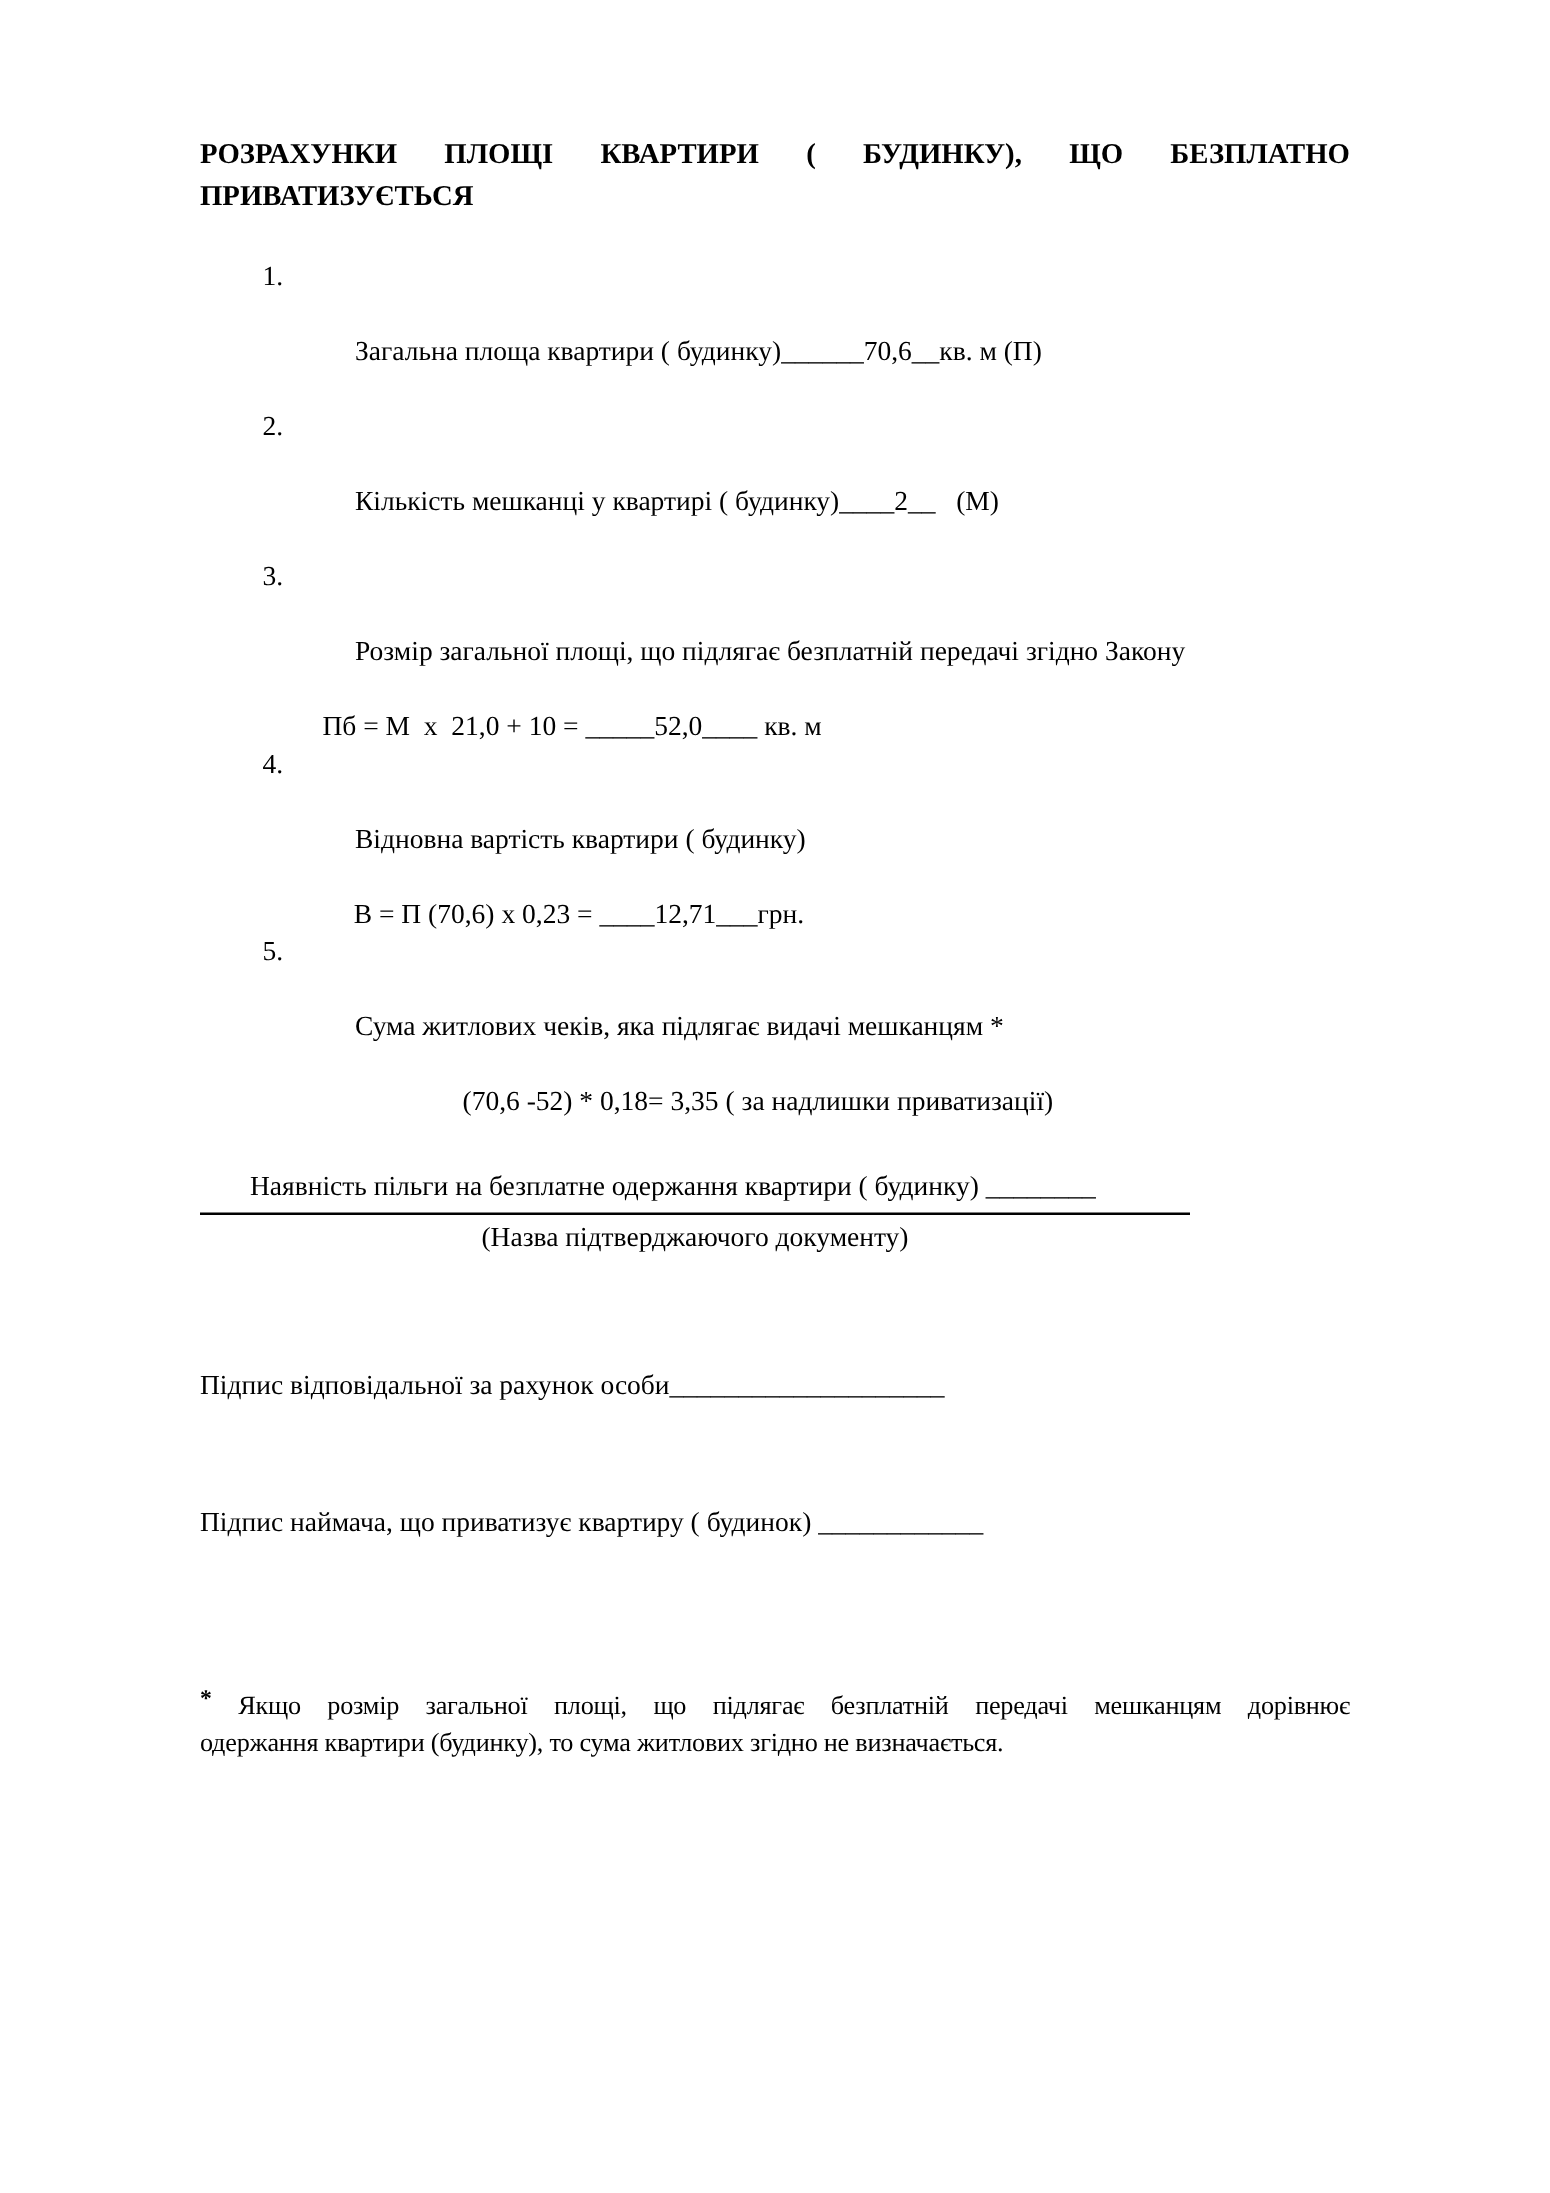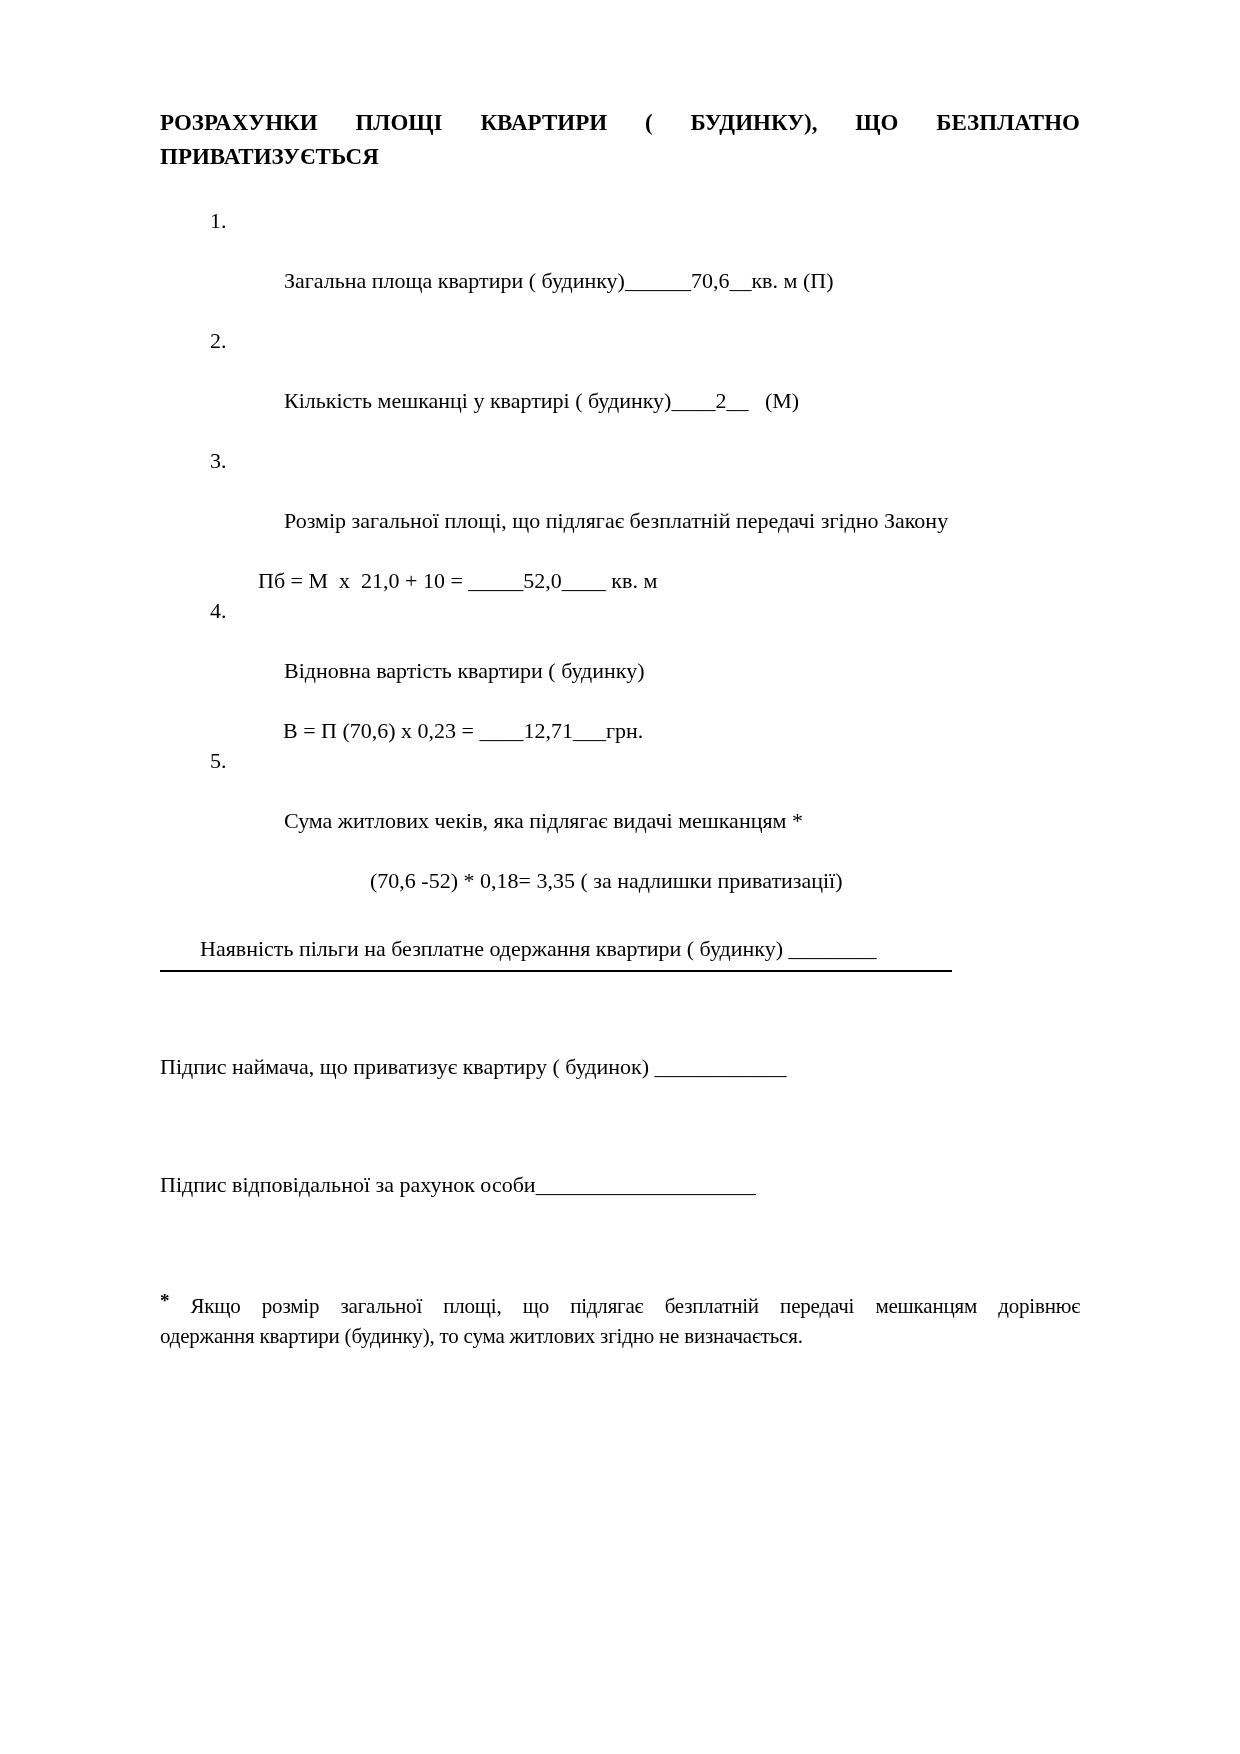--- a/index.html
+++ b/index.html
@@ -72,21 +72,21 @@
     text-align: center;
     font-size: 22px;
     line-height: 30px;
   }
   
   .sig { font-size: 22px; line-height: 30px; white-space: pre-wrap; }
   .sig-accountant { margin-top: 88px; }
   .sig-tenant     { margin-top: 80px; }
   
   .footnote {
-    margin-top: 86px;
+    margin-top: 112px;
     font-size: 21px;
     line-height: 30px;
     letter-spacing: -0.2px;
   }
   .jl { text-align: justify; text-align-last: justify; }
   .fn-star {
     font-weight: bold;
     font-size: 19px;
     vertical-align: 6px;
   }
@@ -137,24 +137,25 @@
       <div class="li">
         <span class="num">5.</span>
         <span>Сума житлових чеків, яка підлягає видачі мешканцям *</span>
       </div>
       <div class="sub sub-chk">(70,6 -52) * 0,18= 3,35 ( за надлишки приватизації)</div>
 
       <div class="privilege">Наявність пільги на безплатне одержання квартири ( будинку) ________</div>
     </div>
 
     <div class="blank-rule"></div>
+    <div class="doc-caption">(Назва підтверджаючого документу)</div>
+
+    <div class="sig sig-accountant">Підпис відповідальної за рахунок особи____________________</div>
 
     <div class="sig sig-tenant">Підпис наймача, що приватизує квартиру ( будинок) ____________</div>
-
-    <div class="sig sig-accountant">Підпис відповідальної за рахунок особи____________________</div>
 
     <div class="footnote">
       <div class="jl"><span class="fn-star">*</span> <span>Якщо розмір загальної площі, що підлягає  безплатній передачі мешканцям дорівнює</span></div>
       <div>одержання квартири  (будинку), то сума житлових згідно не визначається.</div>
     </div>
 
 
   </div>
 </div>
 

